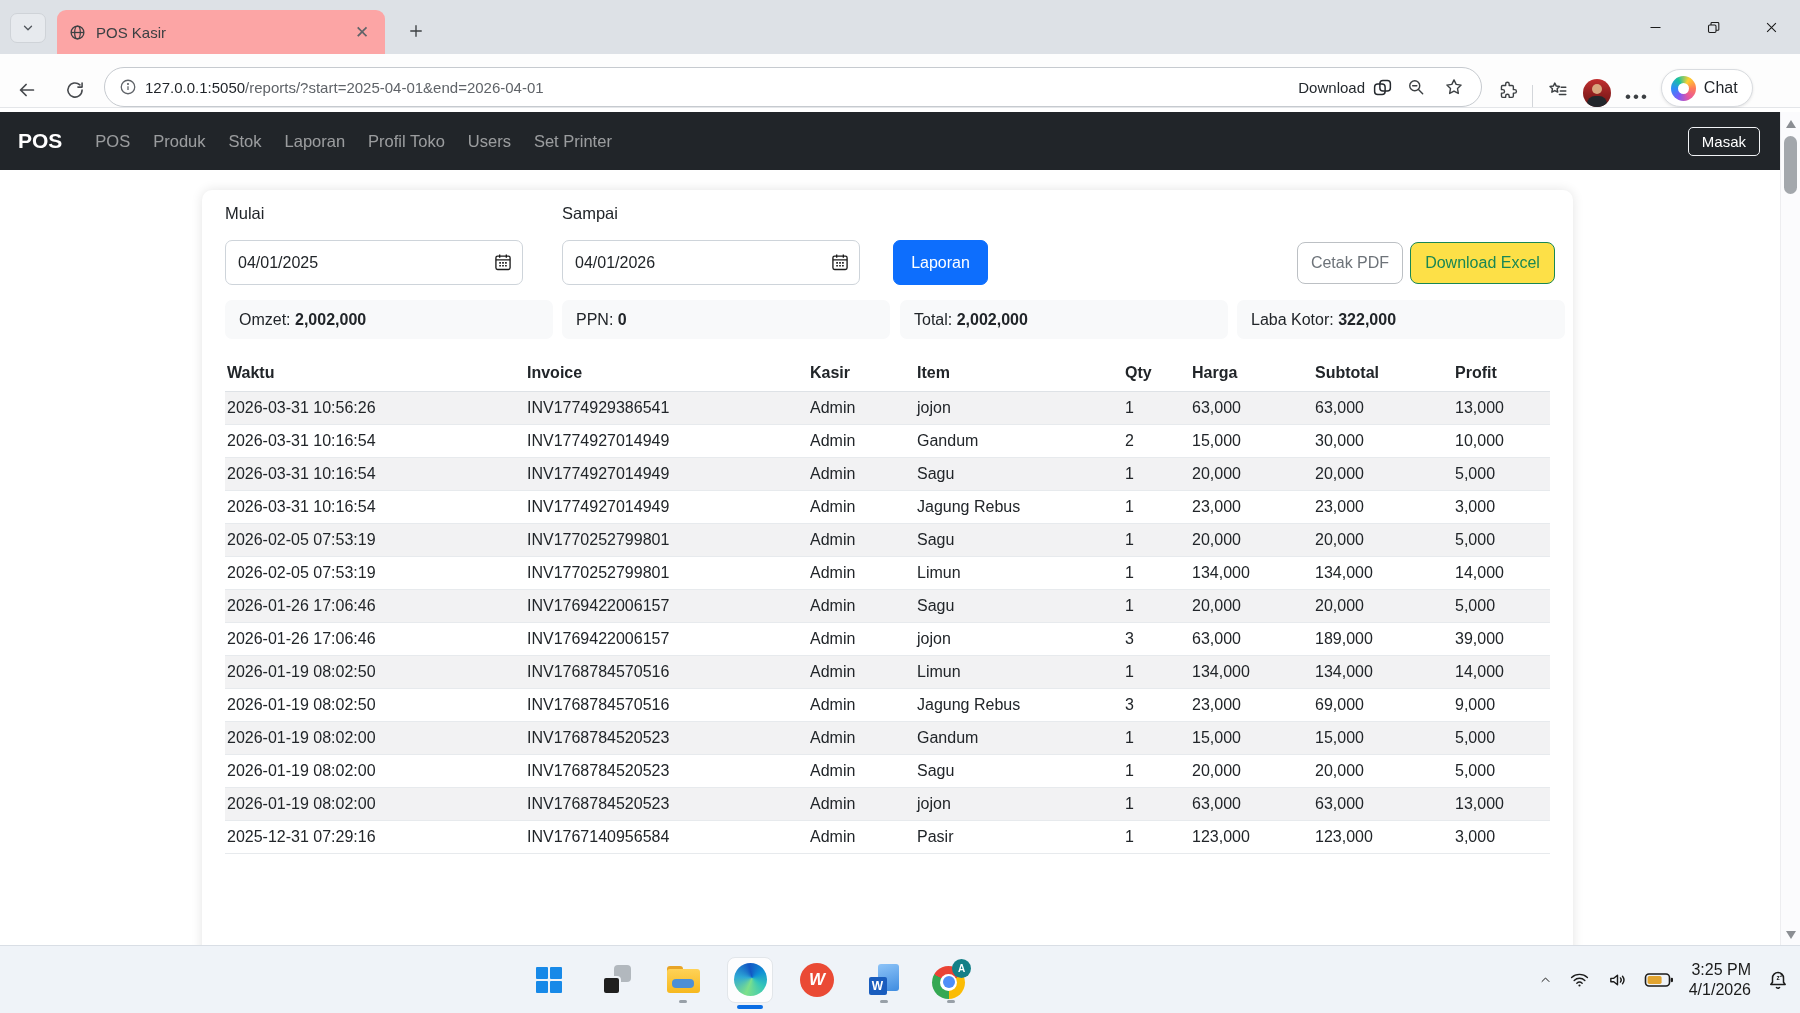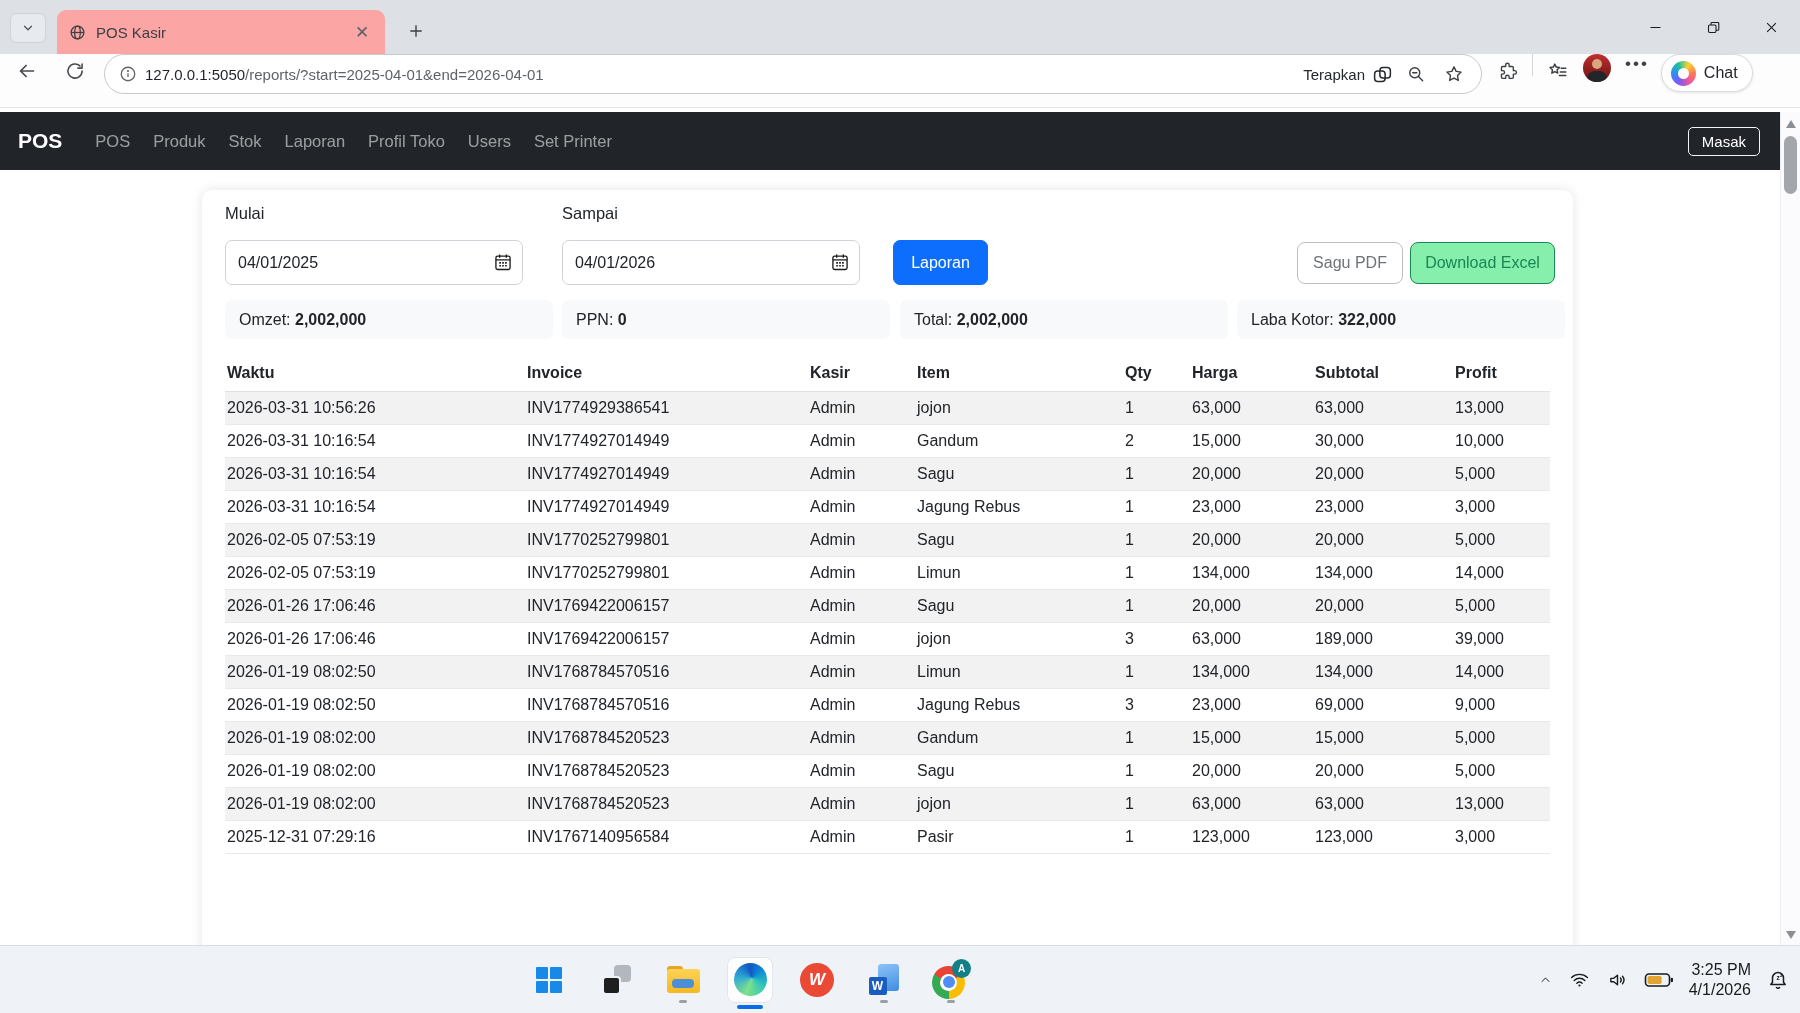--- a/index.html
+++ b/index.html
@@ -14,21 +14,21 @@
   .tab { position:absolute; left:57px; top:10px; width:328px; height:44px; background:#fca5a5;
     border-radius:9px 9px 0 0; display:flex; align-items:center; padding:0 12px; gap:10px; }
   .tab-title { flex:1; font-size:15px; color:#3c4043; white-space:nowrap; overflow:hidden; }
   .tab-close { font-size:17px; color:#5f6368; width:22px; height:22px; display:flex; align-items:center; justify-content:center; border-radius:4px; }
   .newtab { position:absolute; left:400px; top:15px; width:32px; height:32px; display:flex; align-items:center; justify-content:center; border-radius:6px; }
   .win-controls { position:absolute; right:0; top:0; height:54px; display:flex; }
   .win-btn { width:58px; height:54px; display:flex; align-items:center; justify-content:center; color:#1b1b1b; }
 
   
   .toolbar { position:absolute; top:54px; left:0; right:0; height:54px; background:#fdfdfd;
-    border-bottom:1px solid #e4e6e9; display:flex; align-items:flex-start; }
+    border-bottom:1px solid #e4e6e9; display:flex; align-items:flex-end; }
   .tb-icon { width:34px; height:34px; display:flex; align-items:center; justify-content:center; border-radius:6px; flex:0 0 auto; }
   .omnibox { margin-left:12px; width:1378px; height:40px; background:#fff; border:1px solid #c6cacf;
     border-radius:20px; display:flex; align-items:center; padding:0 12px 0 14px; gap:8px; flex:0 0 auto; }
   .url { flex:1; font-size:15px; white-space:nowrap; overflow:hidden; }
   .url .host { color:#1f2328; }
   .url .path { color:#5f6368; }
   .summarize { display:flex; align-items:center; gap:7px; font-size:15px; color:#24292e; flex:0 0 auto; }
   .ob-icon { width:30px; height:30px; display:flex; align-items:center; justify-content:center; flex:0 0 auto; }
   .tb-divider { width:1px; height:22px; background:#d3d6da; margin:0 8px; flex:0 0 auto; }
   .avatar { width:28px; height:28px; border-radius:50%; position:relative; overflow:hidden; flex:0 0 auto;
@@ -61,21 +61,21 @@
   .field-label { position:absolute; top:14px; font-size:16.5px; color:#212529; }
   .date-wrap { position:absolute; top:50px; width:298px; height:45px; }
   .date-input { width:100%; height:100%; border:1px solid #ced4da; border-radius:7px; font-size:16px;
     color:#212529; padding:0 42px 0 12px; font-family:inherit; background:#fff; }
   .cal-icon { position:absolute; right:10px; top:12px; }
   .btn { font-family:inherit; font-size:16px; border-radius:7px; cursor:pointer; }
   .btn-apply { position:absolute; left:691px; top:50px; width:95px; height:45px; background:#0d6efd;
     border:1px solid #0d6efd; color:#fff; }
   .btn-pdf { position:absolute; left:1095px; top:52px; width:106px; height:42px; background:#fff;
     border:1px solid #bcc0c4; color:#6d7379; border-radius:8px; }
-  .btn-excel { position:absolute; left:1208px; top:52px; width:145px; height:42px; background:#86efac;
+  .btn-excel { position:absolute; left:1208px; top:52px; width:145px; height:42px; background:#fde047;
     border:1px solid #198754; color:#198754; border-radius:8px; }
 
   .stat-card { position:absolute; top:110px; width:328px; height:39px; background:#f8f9fa; border-radius:7px;
     font-size:16px; color:#212529; line-height:39px; padding-left:14px; white-space:nowrap; }
   .stat-card b { font-weight:700; }
 
   .report-table { position:absolute; left:23px; top:164px; width:1325px; border-collapse:collapse; table-layout:fixed; }
   .report-table th { text-align:left; font-size:16px; font-weight:700; color:#212529;
     padding:10px 2px 9px 2px; border-bottom:1px solid #dee2e6; }
   .report-table td { font-size:16px; color:#212529; padding:7px 2px; border-bottom:1px solid #e7eaed;
@@ -195,21 +195,21 @@
         </svg>
     </div>
     <div class="omnibox">
       <svg width="18" height="18" viewBox="0 0 24 24" fill="none" stroke="#5f6368" stroke-width="1.7">
           <circle cx="12" cy="12" r="9"></circle>
           <path d="M12 11v5"></path>
           <circle cx="12" cy="8" r="0.6" fill="#5f6368"></circle>
         </svg>
       <span class="url"><span class="host">127.0.0.1:5050</span><span class="path">/reports/?start=2025-04-01&amp;end=2026-04-01</span></span>
       <span class="summarize">
-        <span>Terapkan</span>
+        <span>Download</span>
         <svg width="21" height="21" viewBox="0 0 24 24" fill="none" stroke="#24292e" stroke-width="1.7">
             <rect x="3" y="8" width="12" height="12" rx="3.5"></rect>
             <rect x="9" y="4" width="12" height="12" rx="3.5"></rect>
           </svg>
       </span>
       <span class="ob-icon">
         <svg width="20" height="20" viewBox="0 0 24 24" fill="none" stroke="#3c4043" stroke-width="1.7" stroke-linecap="round">
             <circle cx="10.5" cy="10.5" r="6"></circle>
             <path d="M15 15l5 5M8 10.5h5"></path>
           </svg>
@@ -275,21 +275,21 @@
         <span class="cal-icon">
           <svg width="20" height="20" viewBox="0 0 24 24" fill="none" stroke="#1b1b1b" stroke-width="1.6">
               <rect x="3.5" y="5" width="17" height="16" rx="2"></rect>
               <path d="M3.5 9.5h17M8 3v4M16 3v4"></path>
               <path d="M7.5 13h2M11 13h2M14.5 13h2M7.5 16.5h2M11 16.5h2M14.5 16.5h2" stroke-width="1.9"></path>
             </svg>
         </span>
       </div>
 
       <button class="btn btn-apply">Laporan</button>
-      <button class="btn btn-pdf">Sagu PDF</button>
+      <button class="btn btn-pdf">Cetak PDF</button>
       <button class="btn btn-excel">Download Excel</button>
 
       <div>
 
           <div class="stat-card" style="left:23px">
             <span>Omzet:</span>
             <b>2,002,000</b>
           </div>
 
           <div class="stat-card" style="left:360px">

